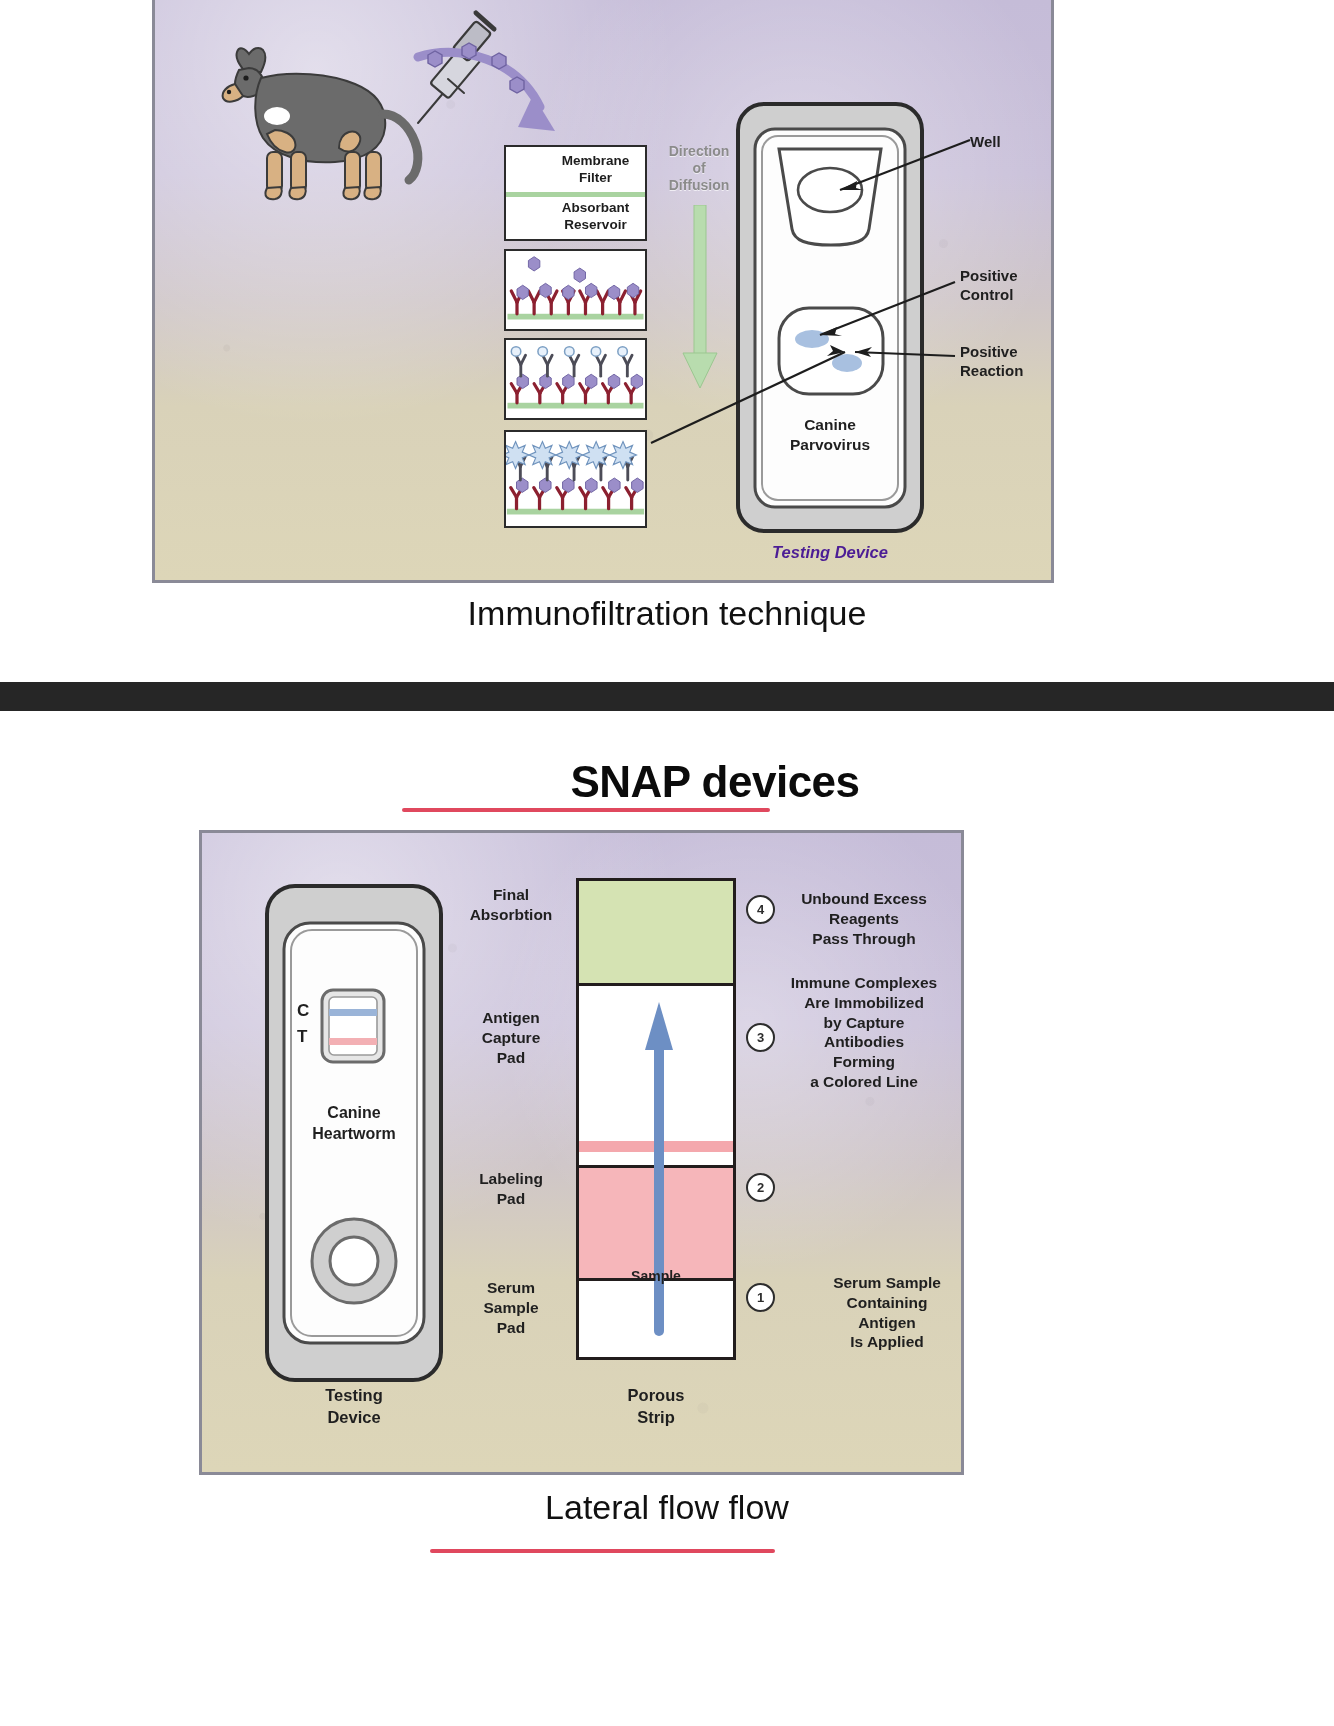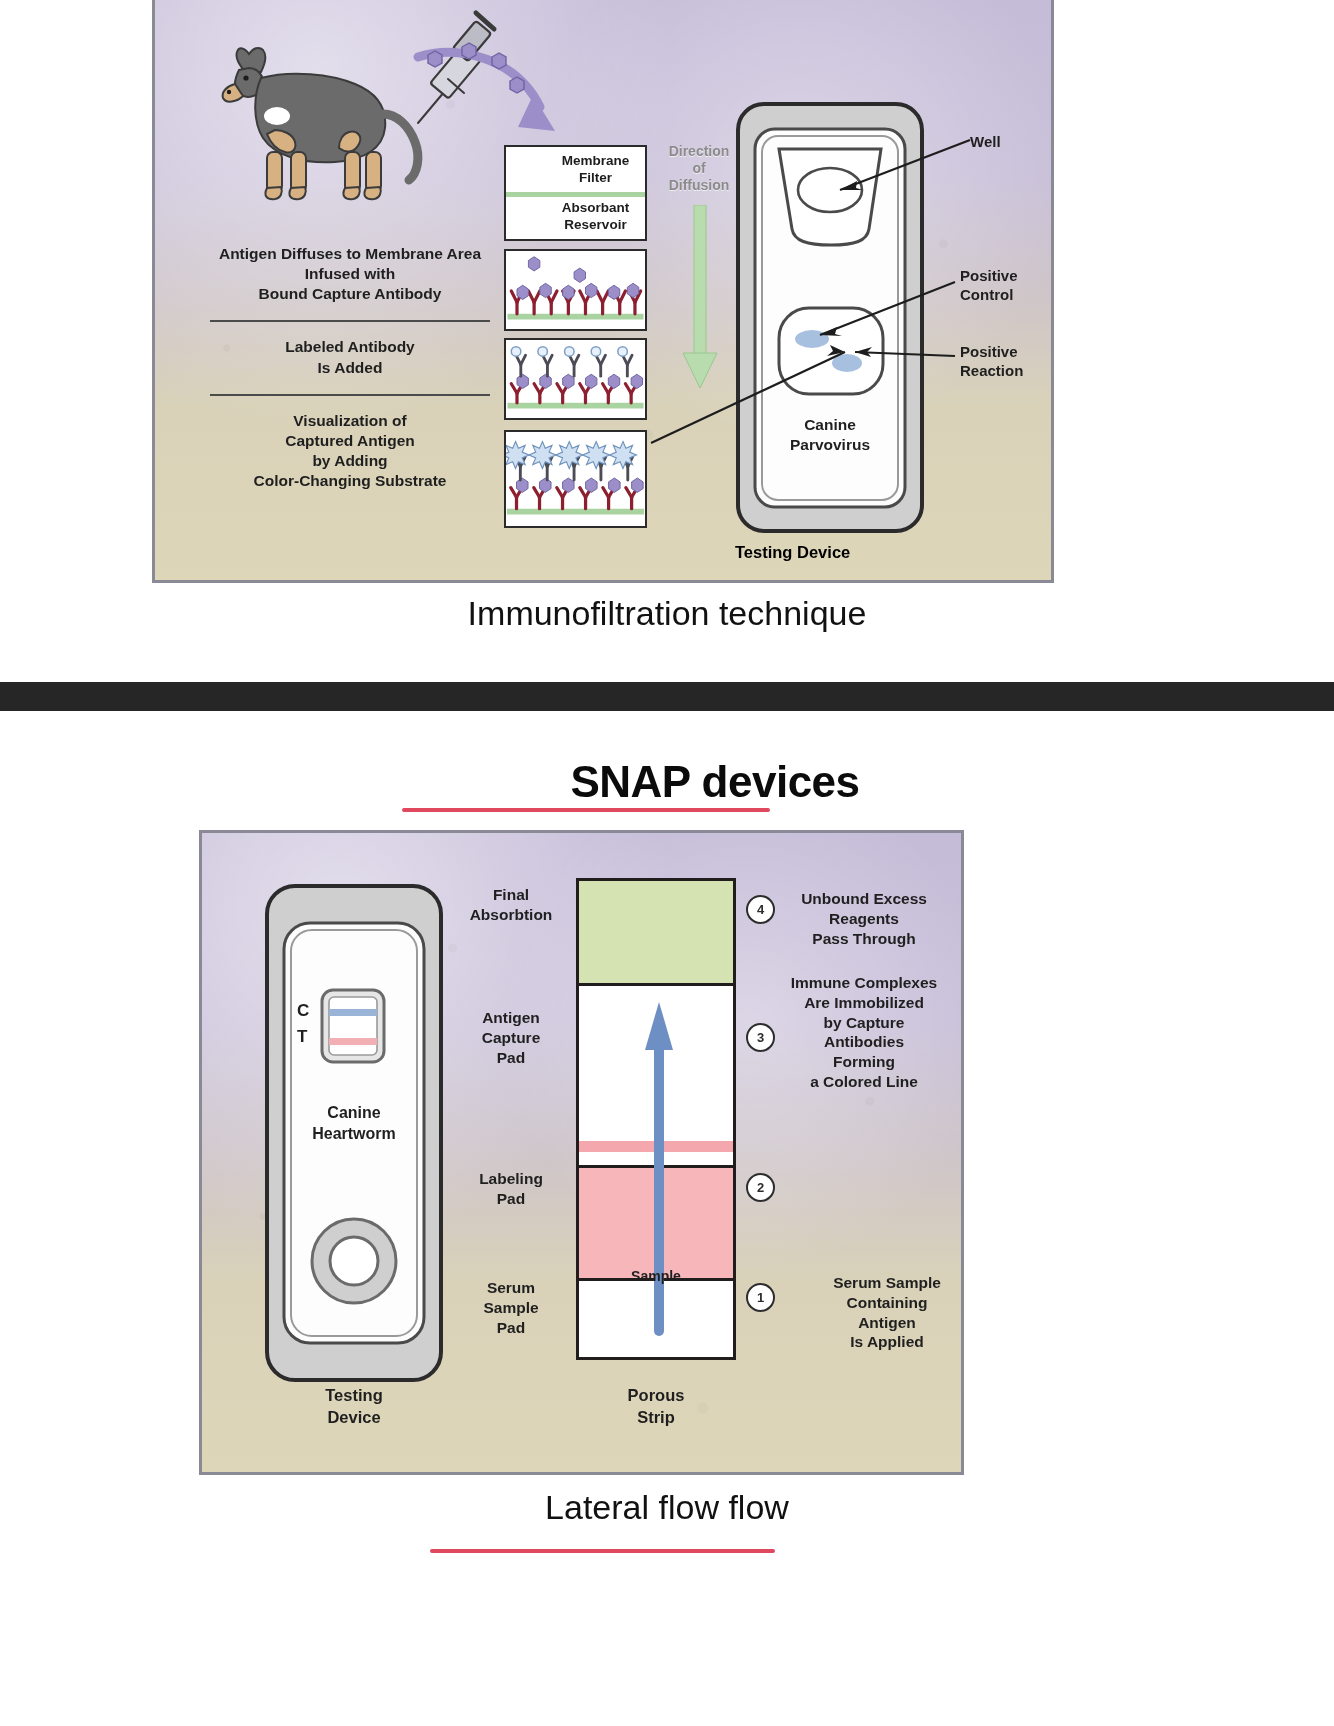--- a/index.html
+++ b/index.html
@@ -45,22 +45,22 @@
            text-shadow:0 1px 0 rgba(255,255,255,.65);}
   #diffArrow{position:absolute;left:525px;top:205px;width:40px;height:185px;}
 
   
   #ltext{position:absolute;left:35px;top:244px;width:320px;text-align:center;}
   .ltxt{font-size:15.5px;font-weight:bold;color:#1f1f1f;line-height:1.30;}
   .lrule{height:2px;background:#4b4b4b;margin:16px 20px 15px 20px;}
 
   
   #device1{position:absolute;left:580px;top:101px;width:190px;height:433px;}
-  #devLabel1{position:absolute;left:580px;top:543px;width:190px;
-             font-size:16.5px;font-weight:bold;color:#000000;}
+  #devLabel1{position:absolute;left:580px;top:543px;width:190px;text-align:center;
+             font-size:16.5px;font-weight:bold;color:#4c1d95;font-style:italic;}
   #cpLabel{position:absolute;left:600px;top:415px;width:150px;text-align:center;
            font-size:15.5px;font-weight:bold;color:#1f1f1f;line-height:1.28;}
 
   
   .co{position:absolute;font-size:15px;font-weight:bold;color:#1f1f1f;line-height:1.26;}
   #co-well{left:815px;top:133px;}
   #co-pc{left:805px;top:267px;}
   #co-pr{left:805px;top:343px;}
   #lines1{position:absolute;left:0;top:0;width:902px;height:583px;pointer-events:none;}
 
@@ -398,27 +398,20 @@
       </g>
     </svg>
   </div>
 
   <div id="diffTxt">Direction<br>of<br>Diffusion</div>
   <svg id="diffArrow" viewBox="0 0 40 185">
     <rect x="14" y="0" width="12" height="150" fill="#b8dcae" stroke="#9bc790" stroke-width="1"></rect>
     <path d="M3 148 L37 148 L20 183 Z" fill="#b8dcae" stroke="#9bc790" stroke-width="1"></path>
   </svg>
 
-  <div id="ltext">
-    <div class="ltxt">Antigen Diffuses to Membrane Area<br>Infused with<br>Bound Capture Antibody</div>
-    <div class="lrule"></div>
-    <div class="ltxt">Labeled Antibody<br>Is Added</div>
-    <div class="lrule"></div>
-    <div class="ltxt">Visualization of<br>Captured Antigen<br>by Adding<br>Color-Changing Substrate</div>
-  </div>
 
   <svg id="device1" viewBox="0 0 190 433">
     <rect x="3" y="3" width="184" height="427" rx="26" fill="#cfcfcf" stroke="#2b2b2b" stroke-width="4"></rect>
     <rect x="20" y="28" width="150" height="378" rx="20" fill="#fdfdfd" stroke="#4a4a4a" stroke-width="3"></rect>
     <rect x="27" y="35" width="136" height="364" rx="16" fill="#fdfdfd" stroke="#9a9a9a" stroke-width="2"></rect>
     <path d="M44 48 L146 48 L134 128 C132 140 120 144 96 144 C72 144 59 140 57 128 Z" fill="#ffffff" stroke="#4a4a4a" stroke-width="3"></path>
     <ellipse cx="95" cy="89" rx="32" ry="22" fill="#ffffff" stroke="#4a4a4a" stroke-width="2.6"></ellipse>
     <rect x="44" y="207" width="104" height="86" rx="30" fill="#ffffff" stroke="#4a4a4a" stroke-width="3"></rect>
     <ellipse cx="77" cy="238" rx="17" ry="9" fill="#a8c0e0"></ellipse>
     <ellipse cx="112" cy="262" rx="15" ry="9" fill="#a8c0e0"></ellipse>

